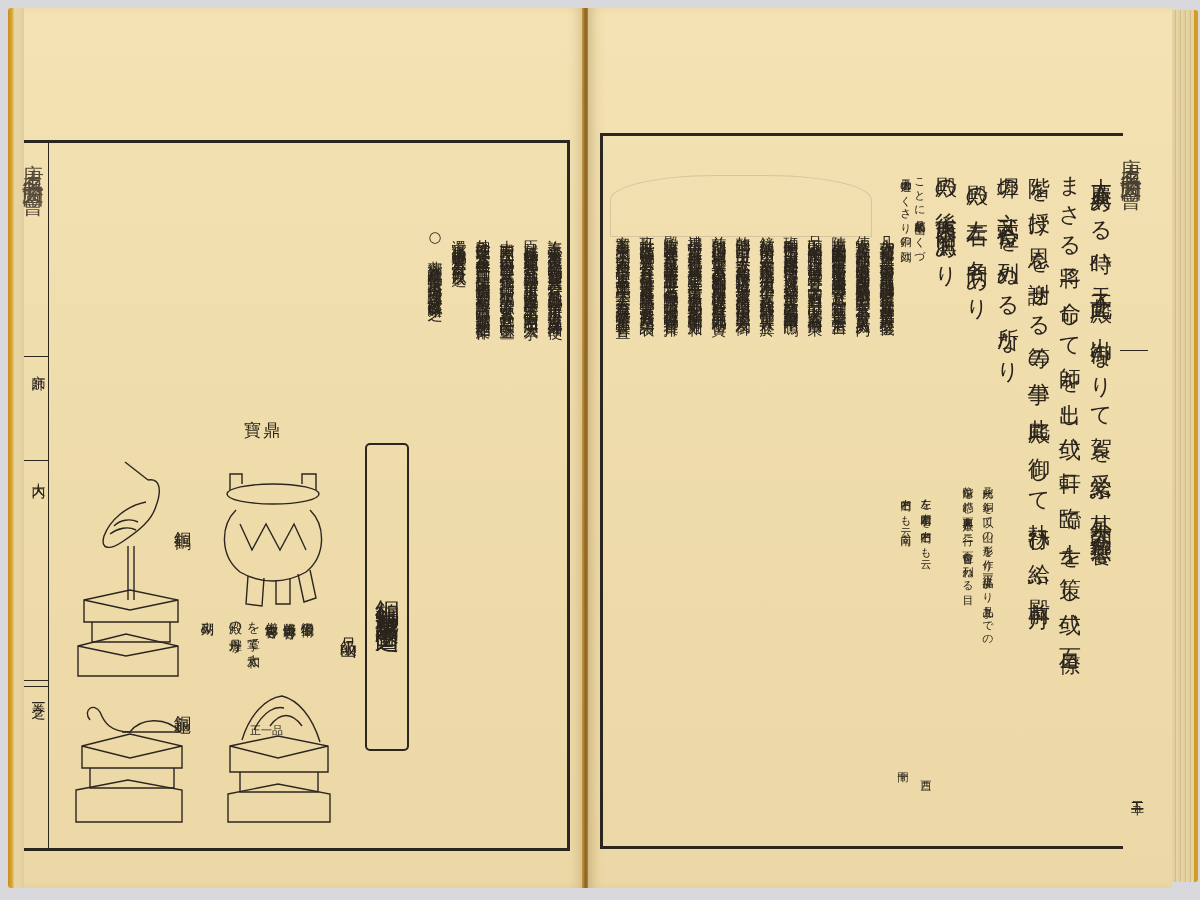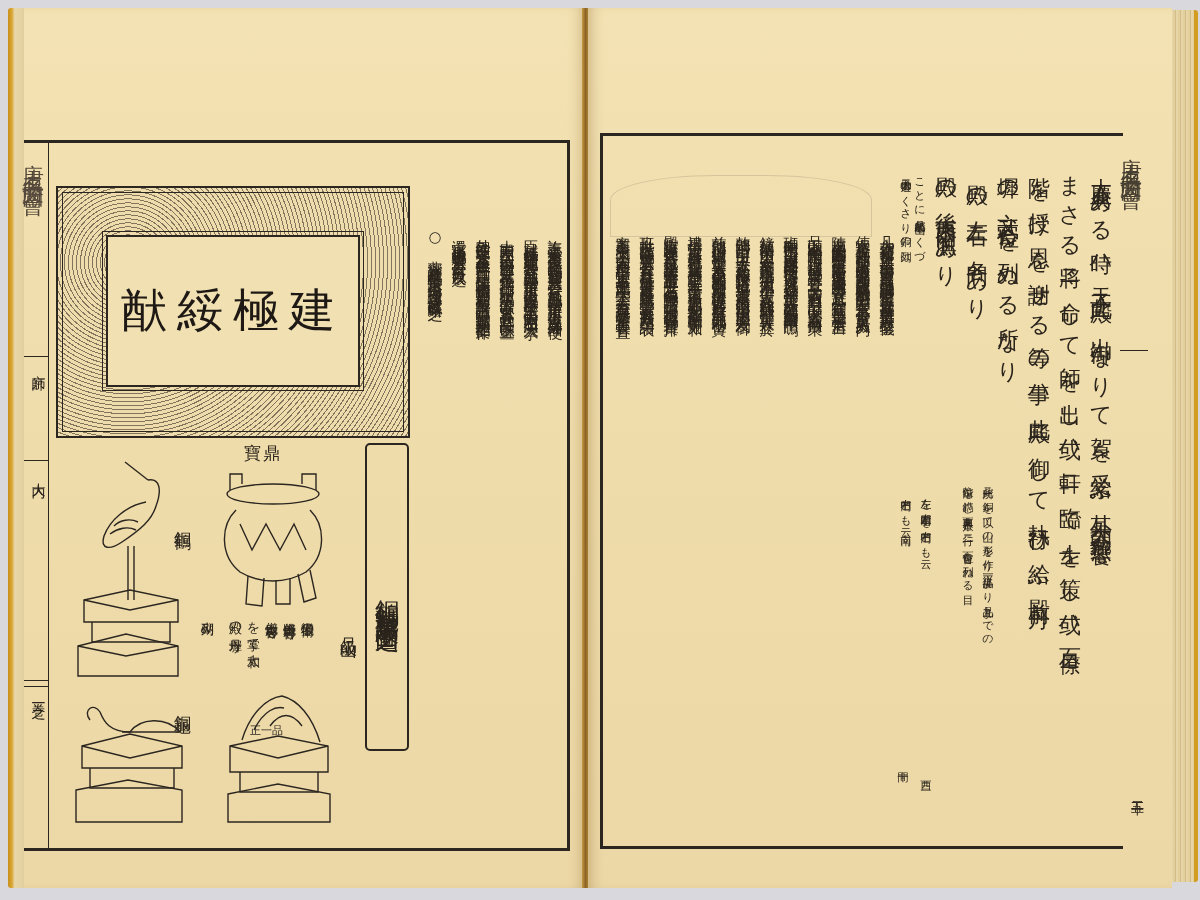--- a/index.html
+++ b/index.html
@@ -80,25 +80,20 @@
     <div class="hanshin-title">唐土名勝圖會</div>
     <div class="hanshin-line" style="top:216px"></div>
     <div class="hanshin-text" style="top:224px">京師</div>
     <div class="hanshin-line" style="top:320px"></div>
     <div class="hanshin-text" style="top:332px">大内</div>
     <div class="hanshin-line" style="top:540px"></div>
     <div class="hanshin-line" style="top:546px"></div>
     <div class="hanshin-text" style="top:552px">巻之一</div>
   </div>
 
-  <div class="plaque">
-    <div class="plaque-inner">
-      <span class="plaque-text" style="direction:rtl; unicode-bidi:bidi-override;">建極綏猷</span>
-    </div>
-  </div>
 
   <svg class="illus" style="left:70px; top:450px;" width="290" height="400" viewBox="0 0 290 400">
     <g fill="none" stroke="#2b2620" stroke-width="1.4">
 
       <g>
         <path d="M55 12 L78 30"></path>
         <path d="M78 30 C90 28 92 40 86 56 C82 70 70 80 52 92 C40 100 30 100 34 86 C40 70 56 56 76 52"></path>
         <path d="M44 76 C50 70 60 68 68 72 M40 84 C48 78 58 76 66 80"></path>
         <line x1="58" y1="96" x2="58" y2="150"></line>
           <line x1="64" y1="96" x2="64" y2="150"></line>
@@ -132,21 +127,21 @@
         <path d="M184 280 C194 260 206 256 214 258 M200 276 C210 262 222 262 232 276"></path>
         <path d="M160 296 L208 286 L258 296 L258 322 L160 322 Z"></path>
         <path d="M160 296 L208 308 L258 296"></path>
         <path d="M170 322 L170 342 L248 342 L248 322"></path>
         <path d="M158 344 L208 334 L260 344 L260 372 L158 372 Z"></path>
       </g>
     </g>
     <text x="180" y="284" font-size="11" fill="#2b2620" font-family="DejaVu Serif, serif">正一品</text>
   </svg>
 
-  <div class="caption-v" style="left:244px; top:442px; writing-mode:horizontal-tb; direction:rtl;">寶鼎</div>
+  <div class="caption-v" style="left:244px; top:419px; writing-mode:horizontal-tb; direction:rtl;">寶鼎</div>
   <div class="caption-v" style="left:172px; top:518px;">銅鶴</div>
   <div class="caption-v" style="left:172px; top:702px;">銅龜</div>
   <div class="caption-v" style="left:338px; top:624px;">品級山</div>
 
   <div>
     <div class="note-col" style="left:298px; top:612px;">鑾儀衛の</div>
     <div class="note-col" style="left:280px; top:612px;">將儀尉官等</div>
     <div class="note-col" style="left:262px; top:612px;">儀尉官等を</div>
     <div class="note-col" style="left:244px; top:612px;">を掌て太和</div>
     <div class="note-col" style="left:226px; top:612px;">殿の丹墀う</div>

